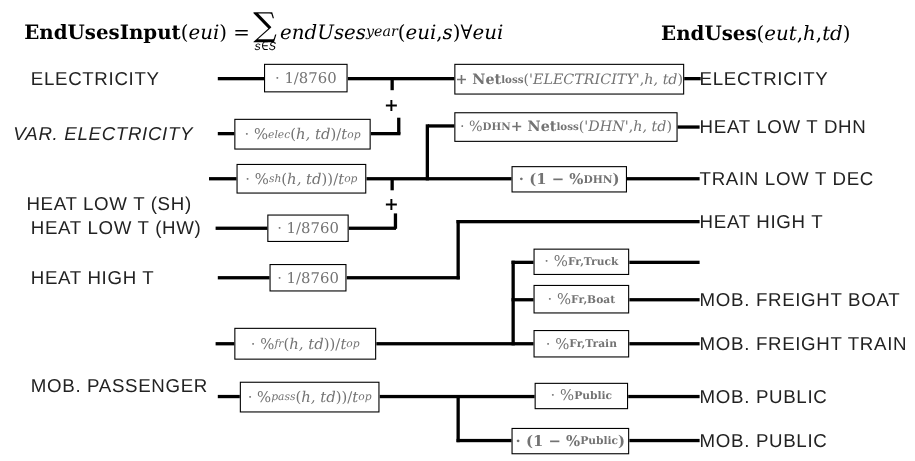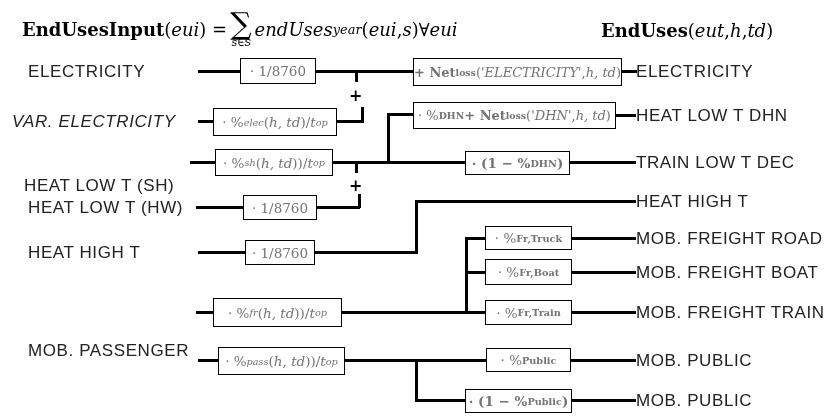--- a/index.html
+++ b/index.html
@@ -76,21 +76,20 @@
   <div class="lbl" style="left:12px;top:112px;font-style:italic;">VAR. ELECTRICITY</div>
   <div class="lbl" style="left:24px;top:152px;margin-top:24px;">HEAT LOW T (SH)</div>
   <div class="lbl" style="left:28px;top:198px;">HEAT LOW T (HW)</div>
   <div class="lbl" style="left:28px;top:243px;">HEAT HIGH T</div>
   <div class="lbl" style="left:28px;top:341px;">MOB. PASSENGER</div>
 
   <div class="lbl" style="left:636px;top:62px;">ELECTRICITY</div>
   <div class="lbl" style="left:636px;top:106px;">HEAT LOW T DHN</div>
   <div class="lbl" style="left:636px;top:153px;">TRAIN LOW T DEC</div>
   <div class="lbl" style="left:636px;top:192px;">HEAT HIGH T</div>
-  <div class="lbl" style="left:636px;top:229px;">MOB. FREIGHT ROAD</div>
   <div class="lbl" style="left:636px;top:263px;">MOB. FREIGHT BOAT</div>
   <div class="lbl" style="left:636px;top:303px;">MOB. FREIGHT TRAIN</div>
   <div class="lbl" style="left:636px;top:351px;">MOB. PUBLIC</div>
   <div class="lbl" style="left:636px;top:391px;">MOB. PUBLIC</div>
 
   <div class="hl" style="left:198px;top:70px;width:44px;"></div>
   <div class="hl" style="left:316px;top:70px;width:99px;"></div>
   <div class="hl" style="left:621px;top:70px;width:16px;"></div>
   <div class="hl" style="left:198px;top:120px;width:17px;"></div>
   <div class="hl" style="left:337px;top:120px;width:27px;"></div>

